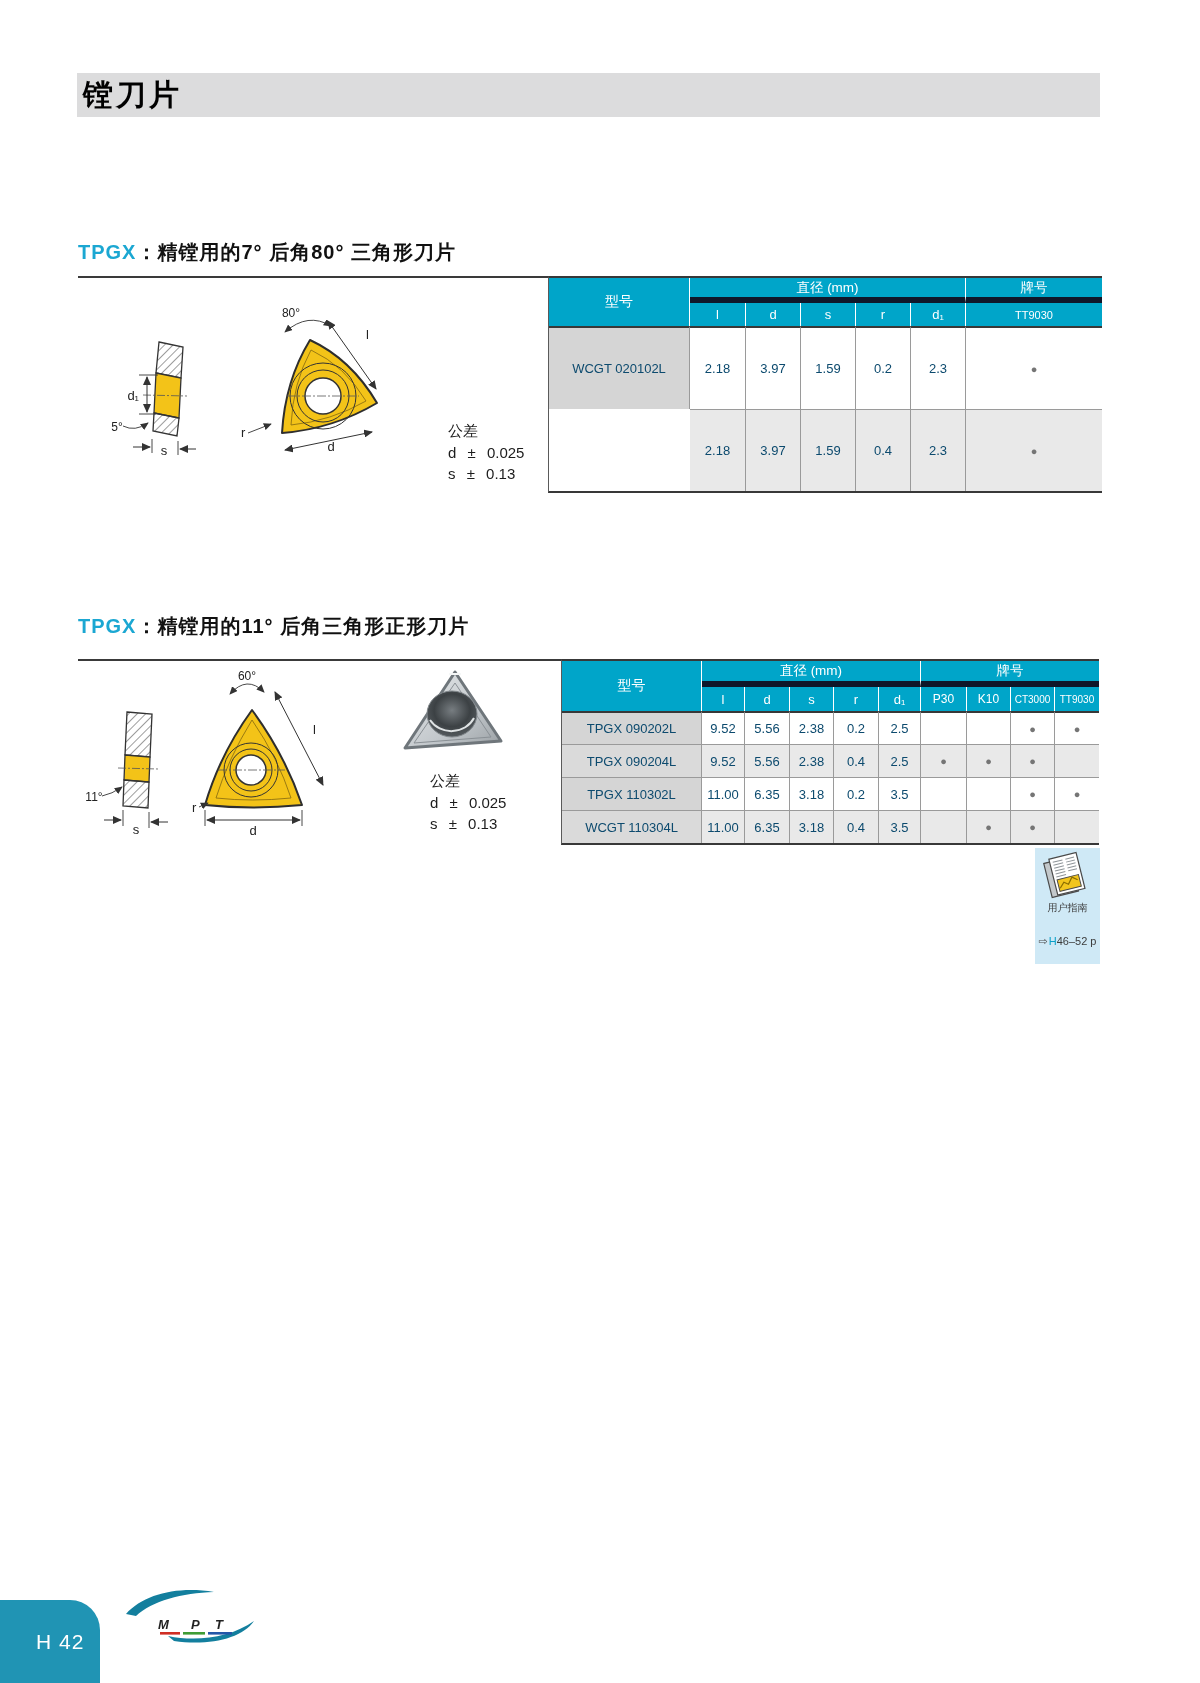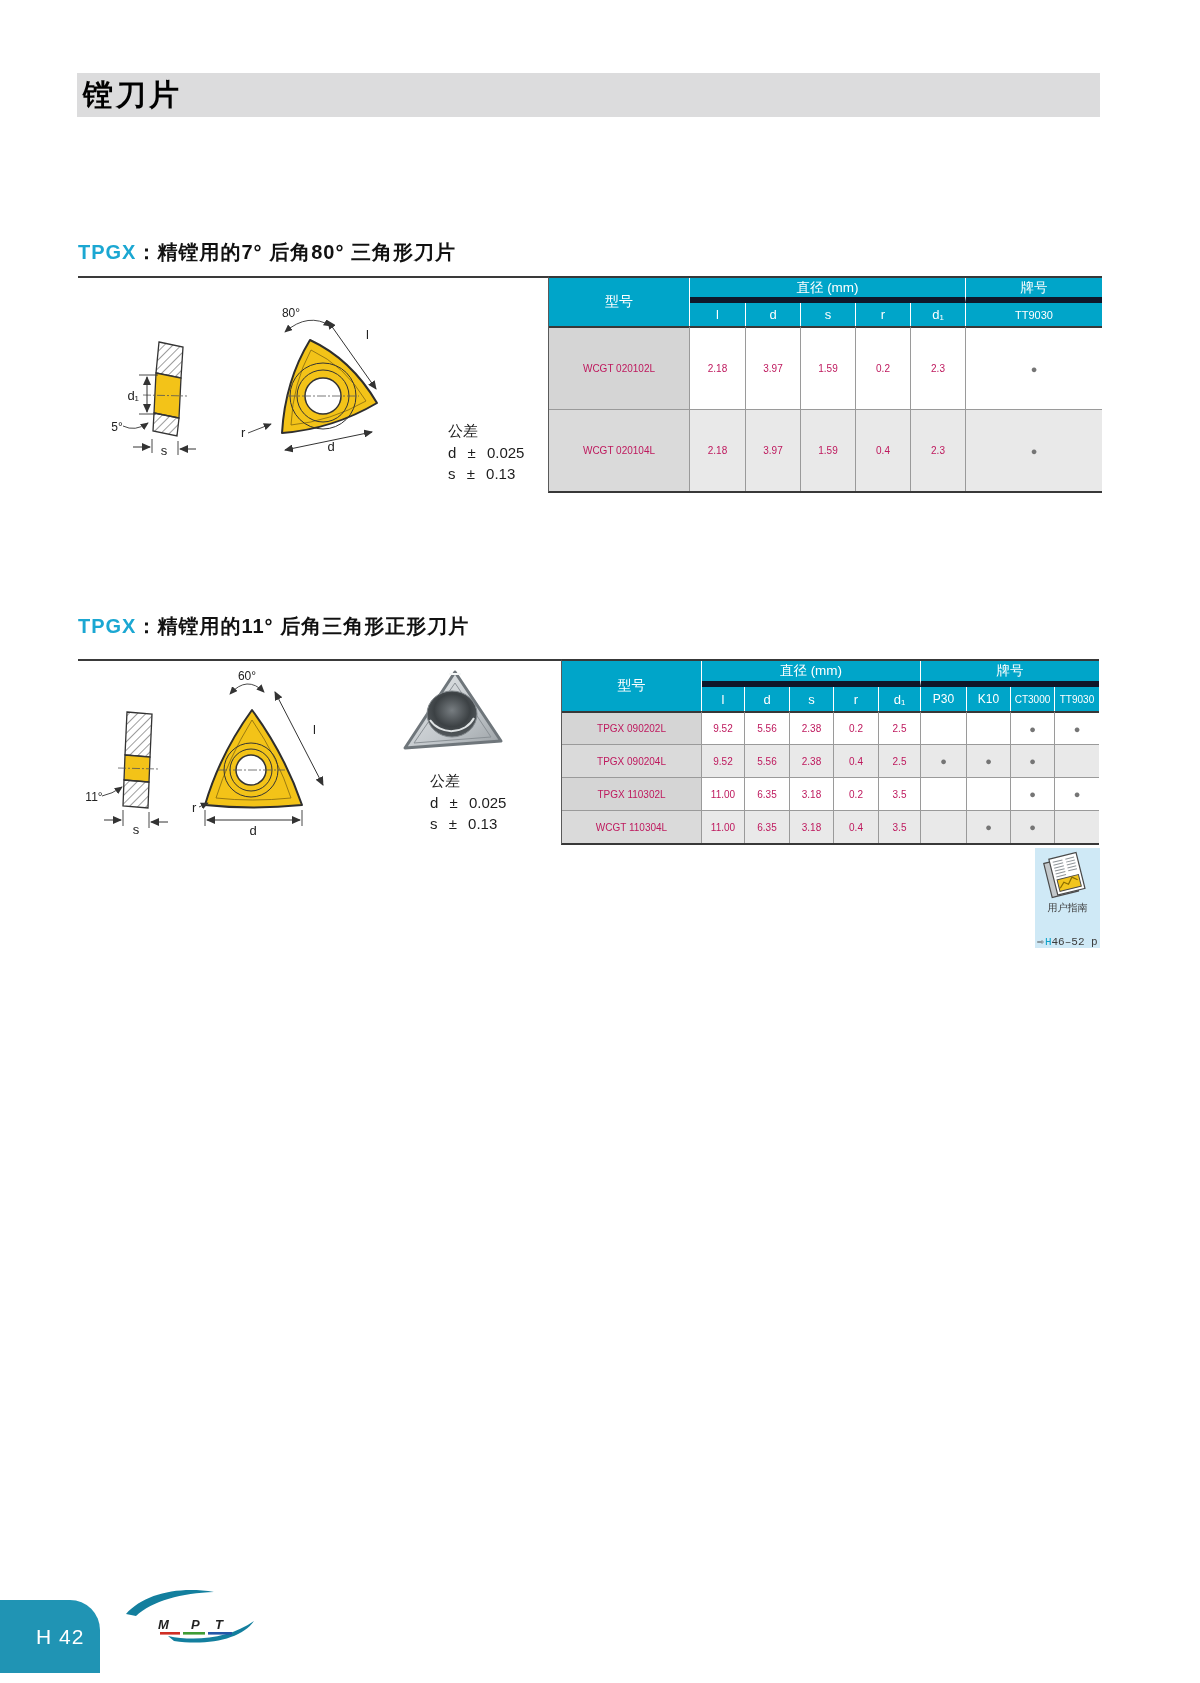--- a/index.html
+++ b/index.html
@@ -19,38 +19,38 @@
   
   .tol{font-size:15px;color:#1c1c1c;line-height:21.5px;word-spacing:7px;white-space:nowrap;}
   
   .tbl{display:grid;border-top:2px solid #383838;border-bottom:2px solid #383838;border-left:1px solid #5a5a5a;background:#fff;}
   .tbl > div{box-sizing:border-box;display:flex;align-items:center;justify-content:center;}
   .hc{background:#00a5c9;color:#fff;font-size:13.5px;border-right:1px solid #fff;}
   .hc.hrow1{border-bottom:6px solid #0f172a;}
   .hc.sub{font-size:13px;}
   .hc.brand-sub{font-size:12px;}
   .hc.last{border-right:none;}
-  .bd{font-size:10px;color:#be185d;border-right:1px solid #9a9a9a;border-top:1px solid #9a9a9a;background:#fff;}
+  .bd{font-size:13px;color:#0c4a6e;border-right:1px solid #9a9a9a;border-top:1px solid #9a9a9a;background:#fff;}
   .bd.first{border-top:2px solid #383838;}
   .bd.last{border-right:none;}
   .bd.model{background:#d5d5d5;}
   .bd.alt{background:#e9e9e9;}
   .bd.modelalt{background:#dadada;}
   .dot{font-size:11px;color:#757575;}
   
   svg text{font-family:"Liberation Sans",sans-serif;font-size:13px;fill:#222;}
   svg text.small{font-size:12px;}
   
-  .guide-box{left:1035px;top:848px;width:65px;height:100px;background:#cfe9f6;display:flex;flex-direction:column;align-items:center;font-family:Liberation Mono, monospace;}
+  .guide-box{left:1035px;top:848px;width:65px;height:116px;background:#cfe9f6;display:flex;flex-direction:column;align-items:center;}
   .guide-label{font-size:10px;color:#3c3c3c;margin-top:2px;}
   .guide-ref{font-size:11px;color:#3c3c3c;margin-top:20px;white-space:nowrap;}
   .guide-ref .arrow{color:#4a4a4a;margin-right:1px;}
   .guide-ref .hl{color:#0aa0c8;}
   
-  .page-tab{left:0;top:1600px;width:100px;height:73px;background:#2094b4;border-top-right-radius:30px;display:flex;align-items:center;}
+  .page-tab{left:0;top:1600px;width:100px;height:84px;background:#2094b4;border-top-right-radius:30px;display:flex;align-items:center;}
   .page-tab span{color:#fff;font-size:21px;padding-left:36px;letter-spacing:1px;}
 </style>
 </head>
 <body>
 
 <div id="page">
 
   <div class="abs header-bar">
     <span>镗刀片</span>
   </div>
@@ -127,21 +127,20 @@
     <div class="hc last" style="grid-area:2/7/3/8;font-size:11px;">TT9030</div>
 
     <div class="bd first model" style="grid-area:3/1/4/2;">WCGT 020102L</div>
     <div class="bd first" style="grid-area:3/2/4/3;">2.18</div>
     <div class="bd first" style="grid-area:3/3/4/4;">3.97</div>
     <div class="bd first" style="grid-area:3/4/4/5;">1.59</div>
     <div class="bd first" style="grid-area:3/5/4/6;">0.2</div>
     <div class="bd first" style="grid-area:3/6/4/7;">2.3</div>
     <div class="bd first last dot" style="grid-area:3/7/4/8;">●</div>
 
-    <div class="bd model modelalt" style="grid-area:4/1/5/2;">WCGT 020104L</div>
     <div class="bd alt" style="grid-area:4/2/5/3;">2.18</div>
     <div class="bd alt" style="grid-area:4/3/5/4;">3.97</div>
     <div class="bd alt" style="grid-area:4/4/5/5;">1.59</div>
     <div class="bd alt" style="grid-area:4/5/5/6;">0.4</div>
     <div class="bd alt" style="grid-area:4/6/5/7;">2.3</div>
     <div class="bd alt last dot" style="grid-area:4/7/5/8;">●</div>
   </div>
 
   <div class="abs sec-title" style="top:613px;">
     <span class="code">TPGX</span><span class="rest">：精镗用的11° 后角三角形正形刀片</span>

